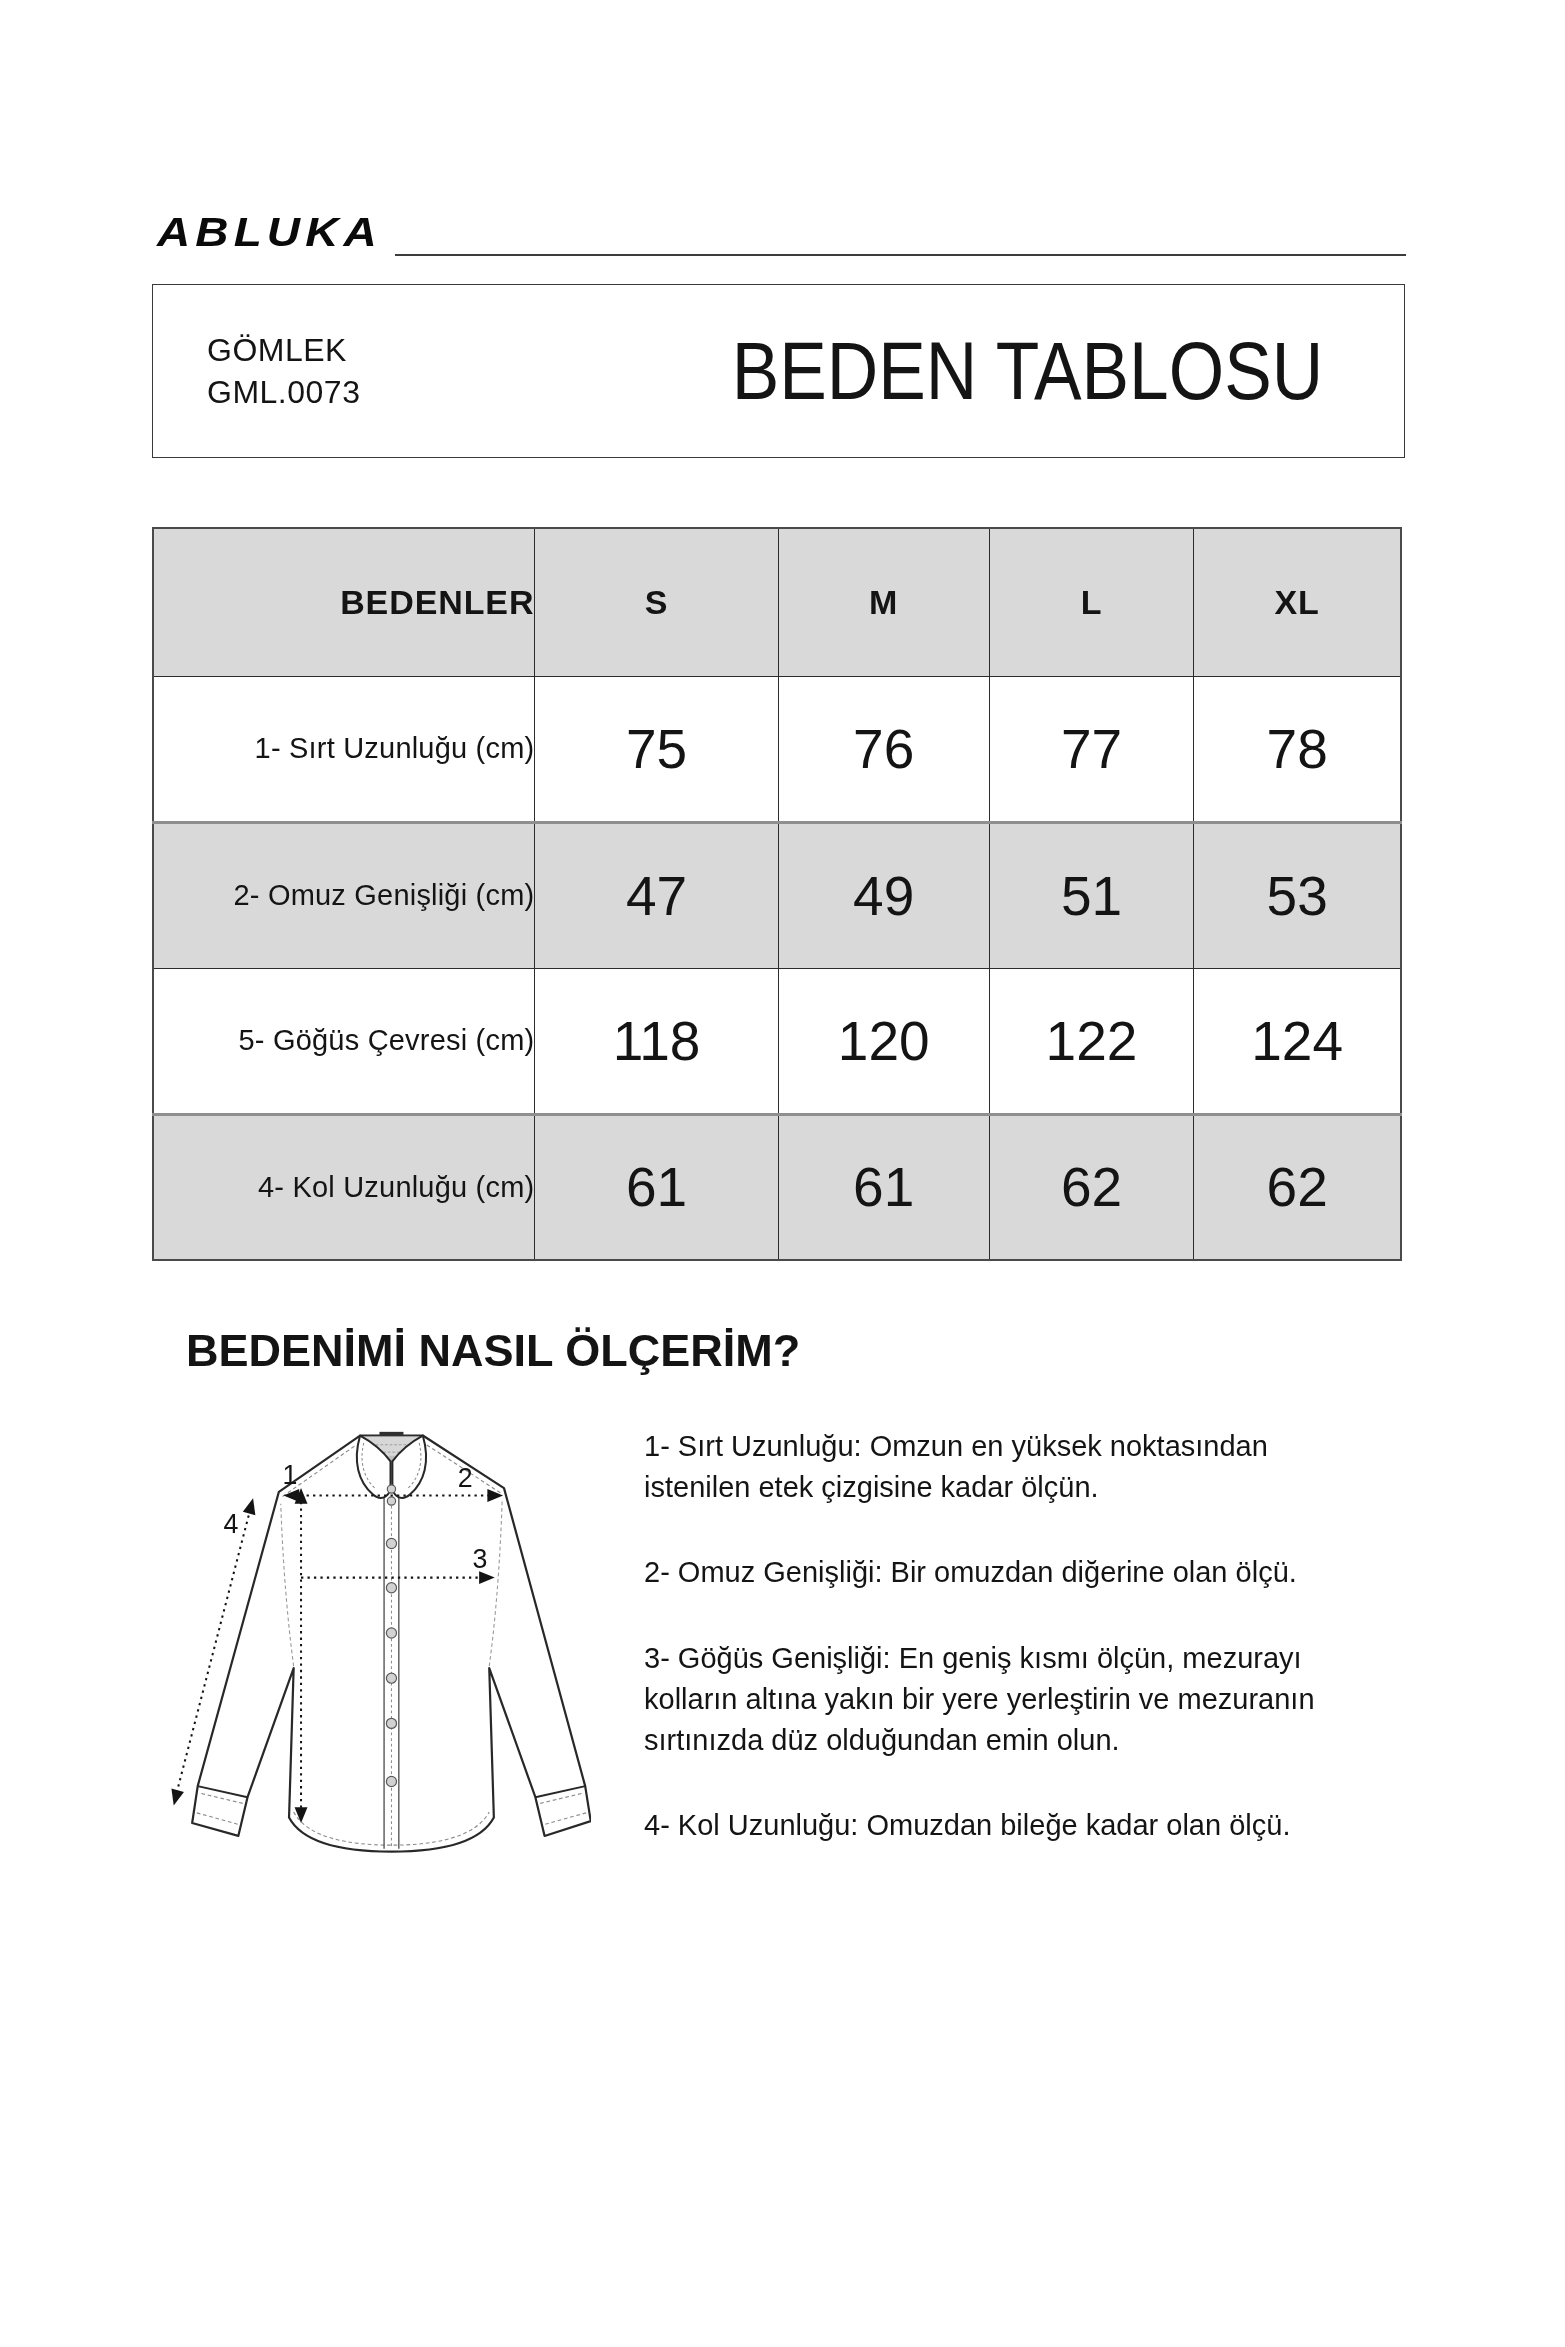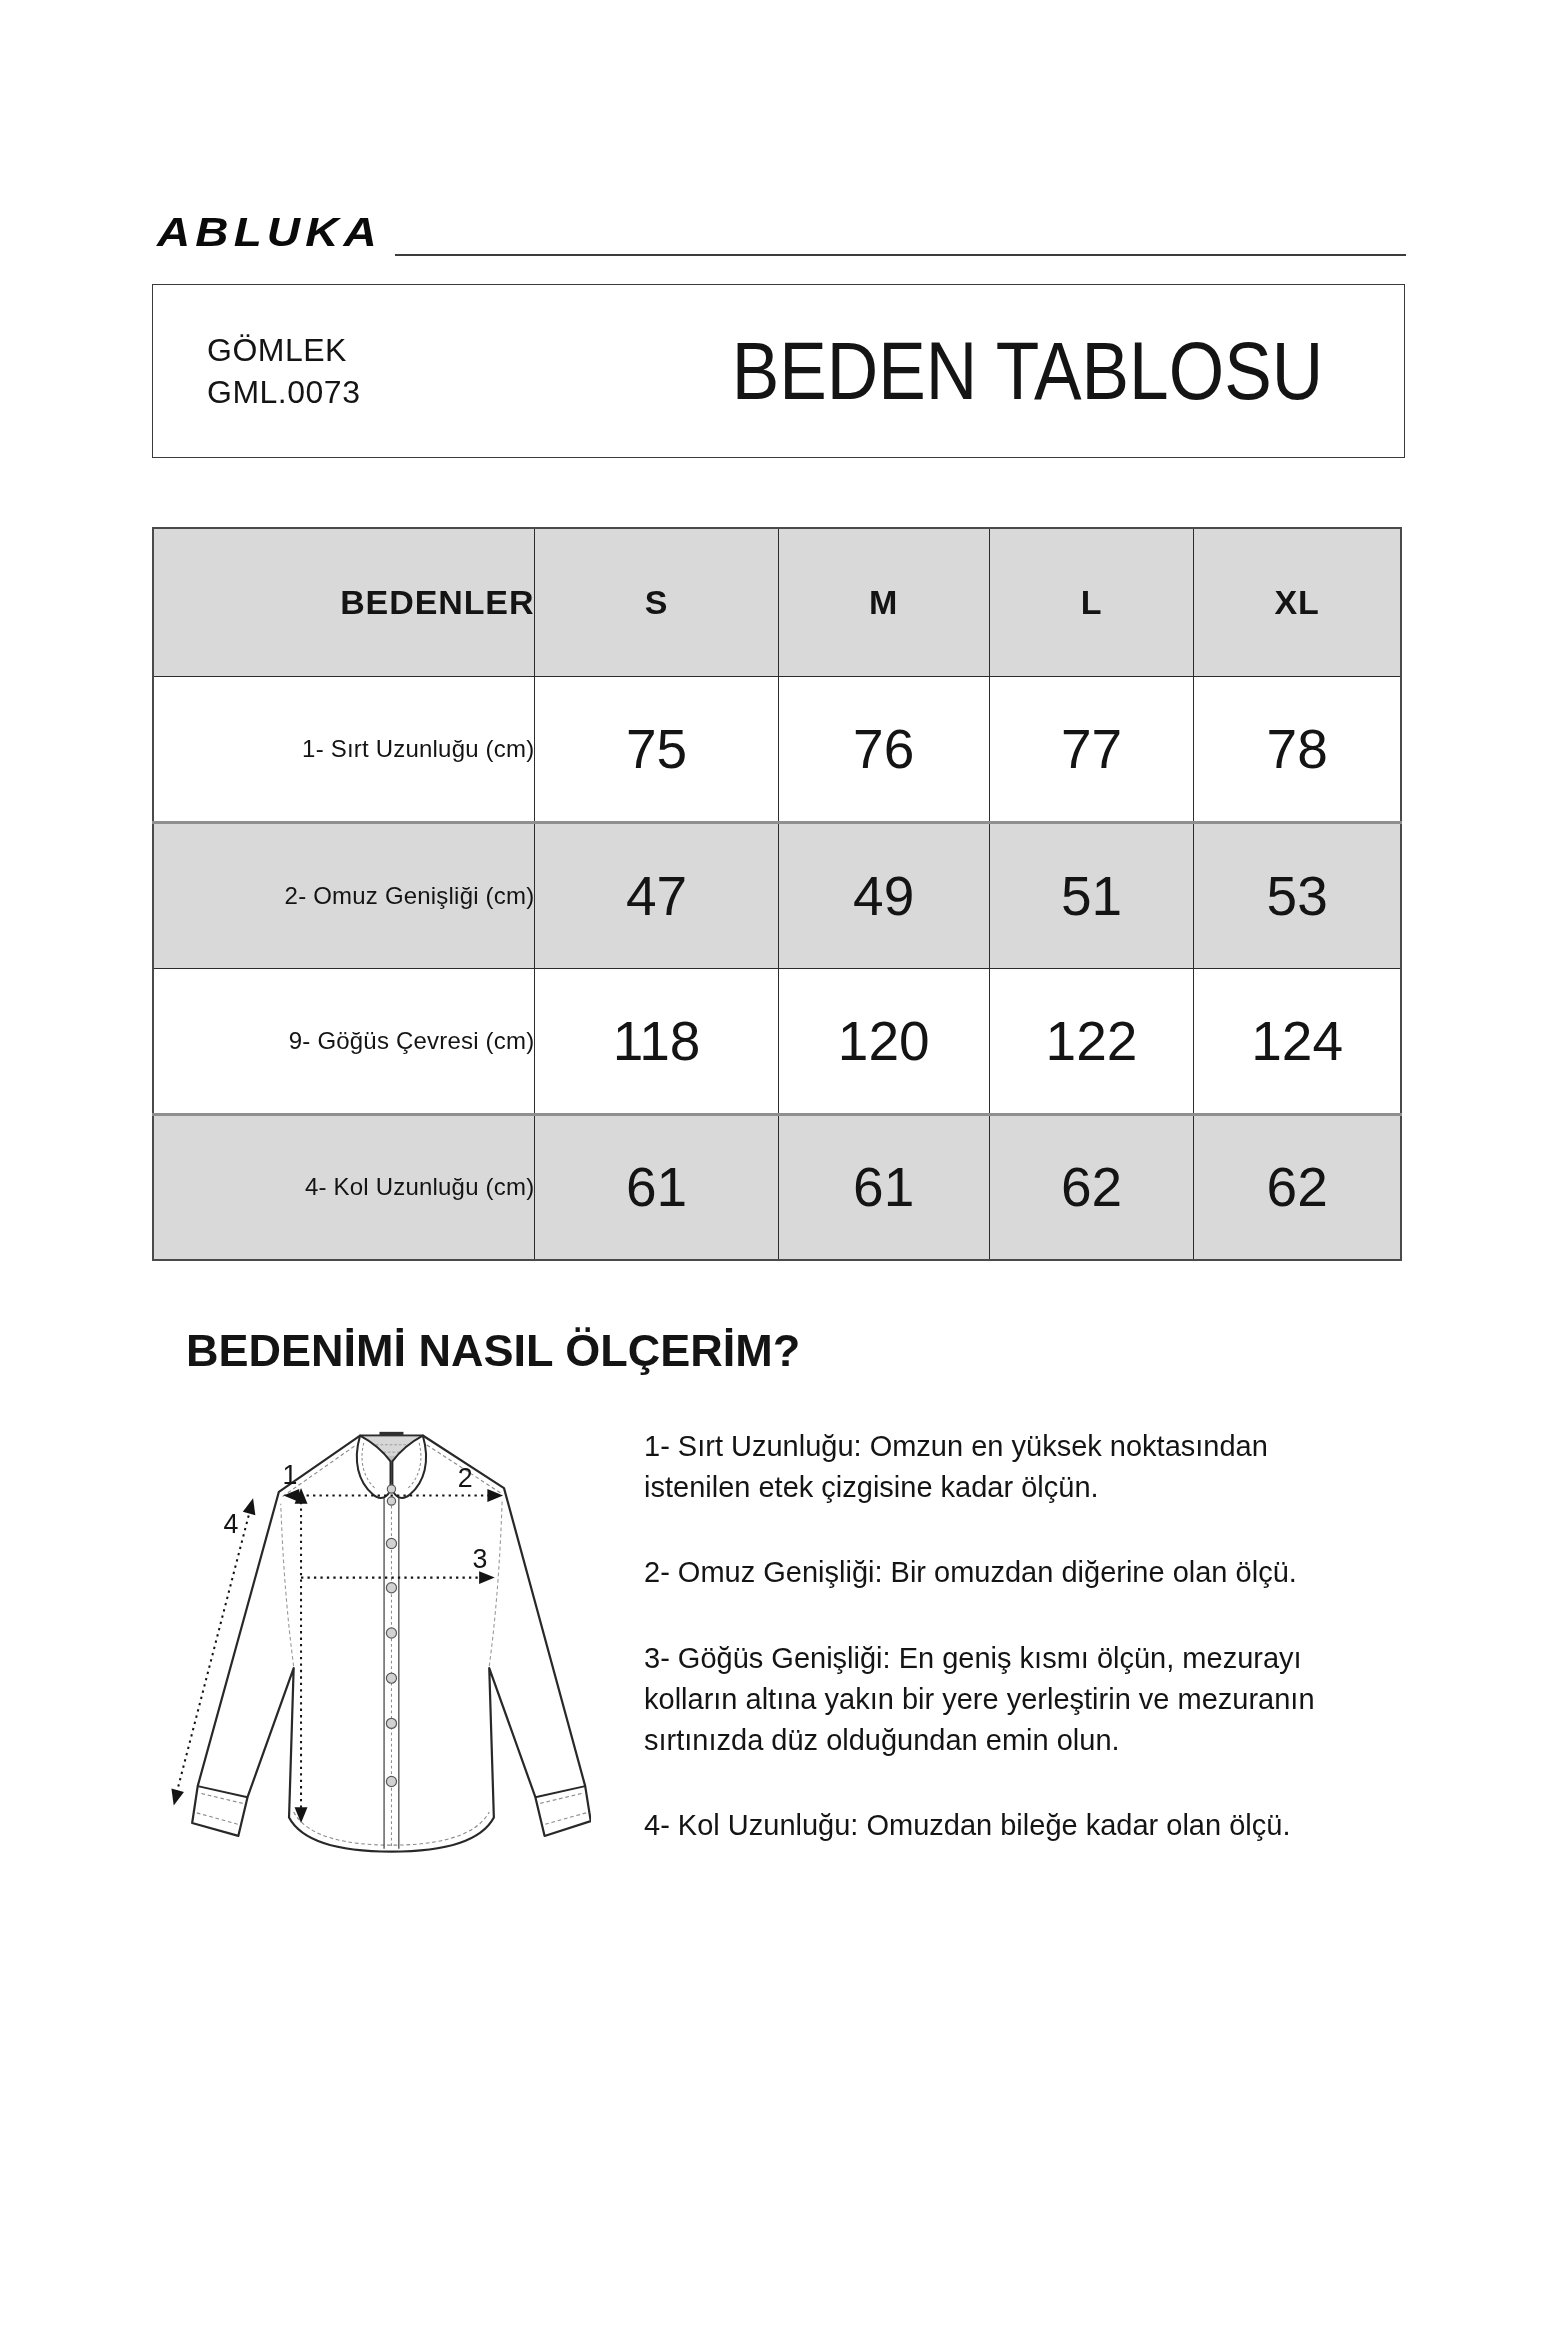--- a/index.html
+++ b/index.html
@@ -34,21 +34,21 @@
   }
   .size-table th, .size-table td {
     border-left:1.8px solid #2c2c2c; text-align:center; vertical-align:middle; padding:0;
   }
   .size-table th:first-child, .size-table td:first-child { border-left:none;text-align:right; }
   .size-table thead tr { height:148px; background:#d9d9d9; }
   .size-table tbody tr { height:146px; }
   .size-table tbody tr:nth-child(odd)  { background:#ffffff; border-top:1.8px solid #2c2c2c; }
   .size-table tbody tr:nth-child(even) { background:#d9d9d9; border-top:3.7px solid #8f8f8f; }
   .size-table th { font-size:34px; font-weight:bold; letter-spacing:0.9px; }
-  .size-table td.row-label { font-size:24px; letter-spacing:0.2px; }
+  .size-table td.row-label { font-size:29px; letter-spacing:0.2px; }
   .size-table td.val { font-size:55px; }
 
   
   .measure-heading {
     position:absolute; left:186px; top:1325px; margin:0;
     font-size:45px; font-weight:bold; letter-spacing:0px; white-space:nowrap;
   }
   .shirt { position:absolute; left:155px; top:1430px; }
   .instructions { position:absolute; left:644px; top:1426px; width:718px; font-size:29px; line-height:1.42; }
   .instructions p { margin:0 0 44px 0; }
@@ -99,21 +99,21 @@
         <td class="val">78</td>
       </tr>
       <tr>
         <td class="row-label">2- Omuz Genişliği (cm)</td>
         <td class="val">47</td>
         <td class="val">49</td>
         <td class="val">51</td>
         <td class="val">53</td>
       </tr>
       <tr>
-        <td class="row-label">9- Göğüs Çevresi (cm)</td>
+        <td class="row-label">5- Göğüs Çevresi (cm)</td>
         <td class="val">118</td>
         <td class="val">120</td>
         <td class="val">122</td>
         <td class="val">124</td>
       </tr>
       <tr>
         <td class="row-label">4- Kol Uzunluğu (cm)</td>
         <td class="val">61</td>
         <td class="val">61</td>
         <td class="val">62</td>

